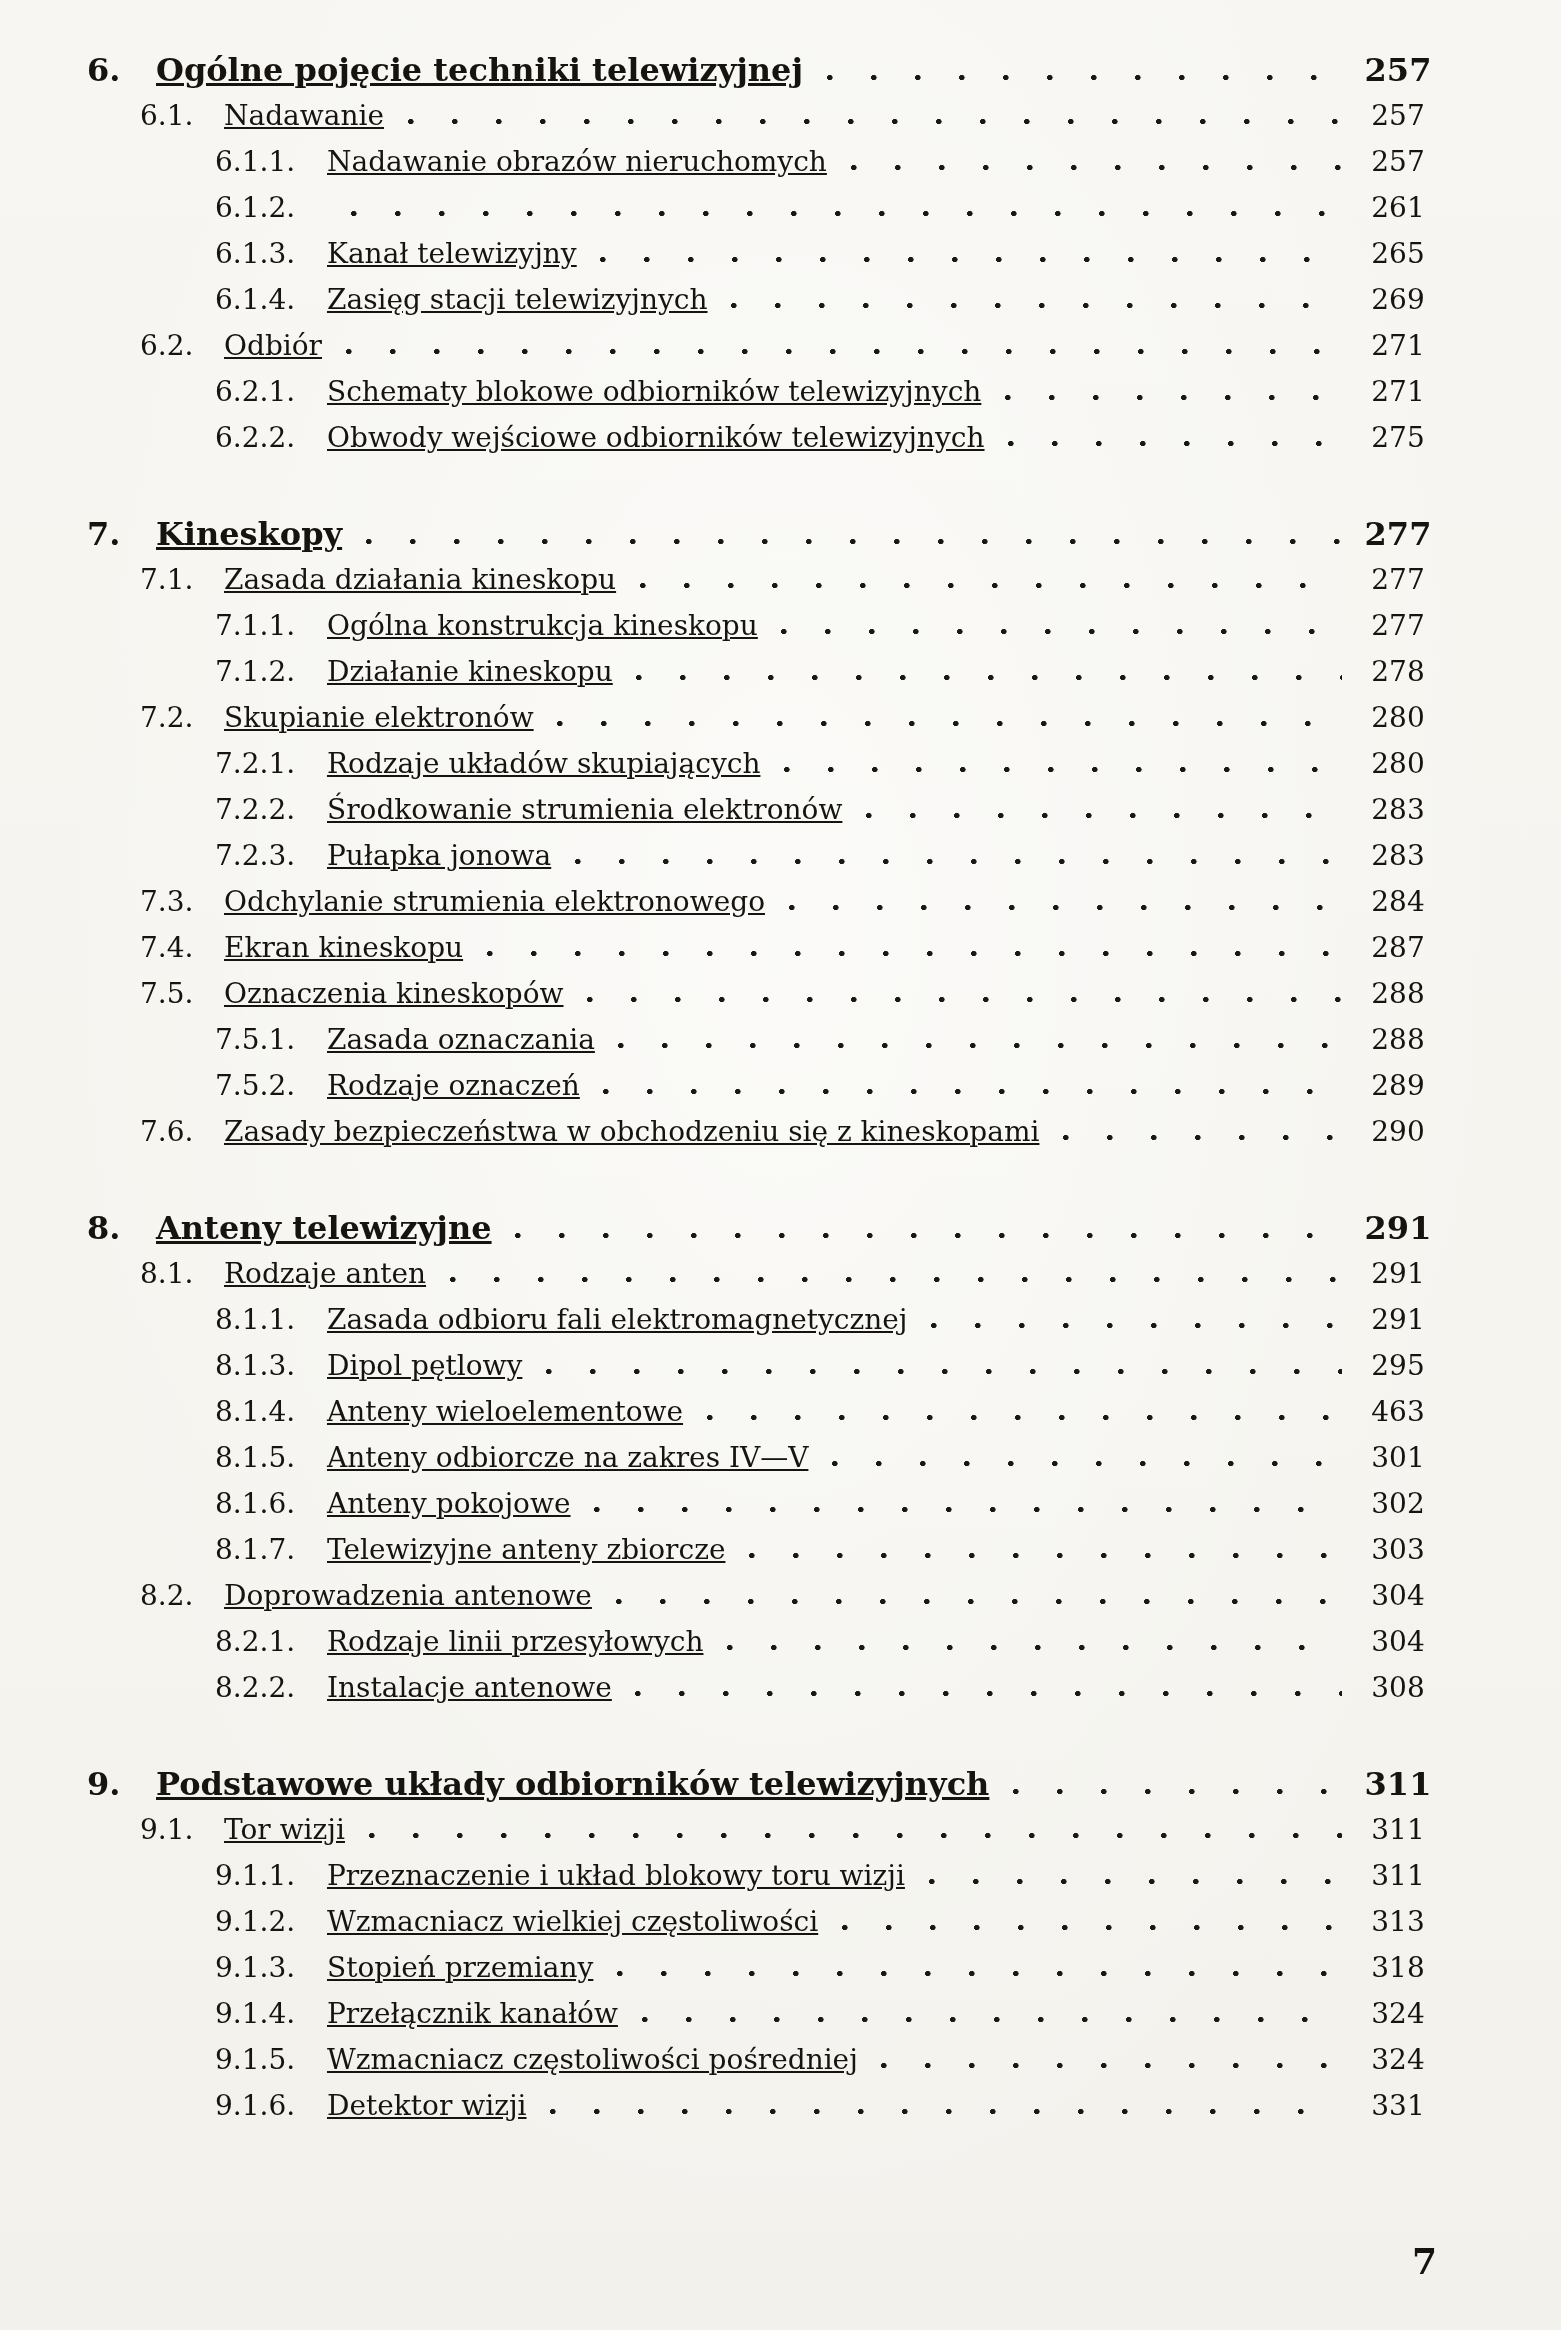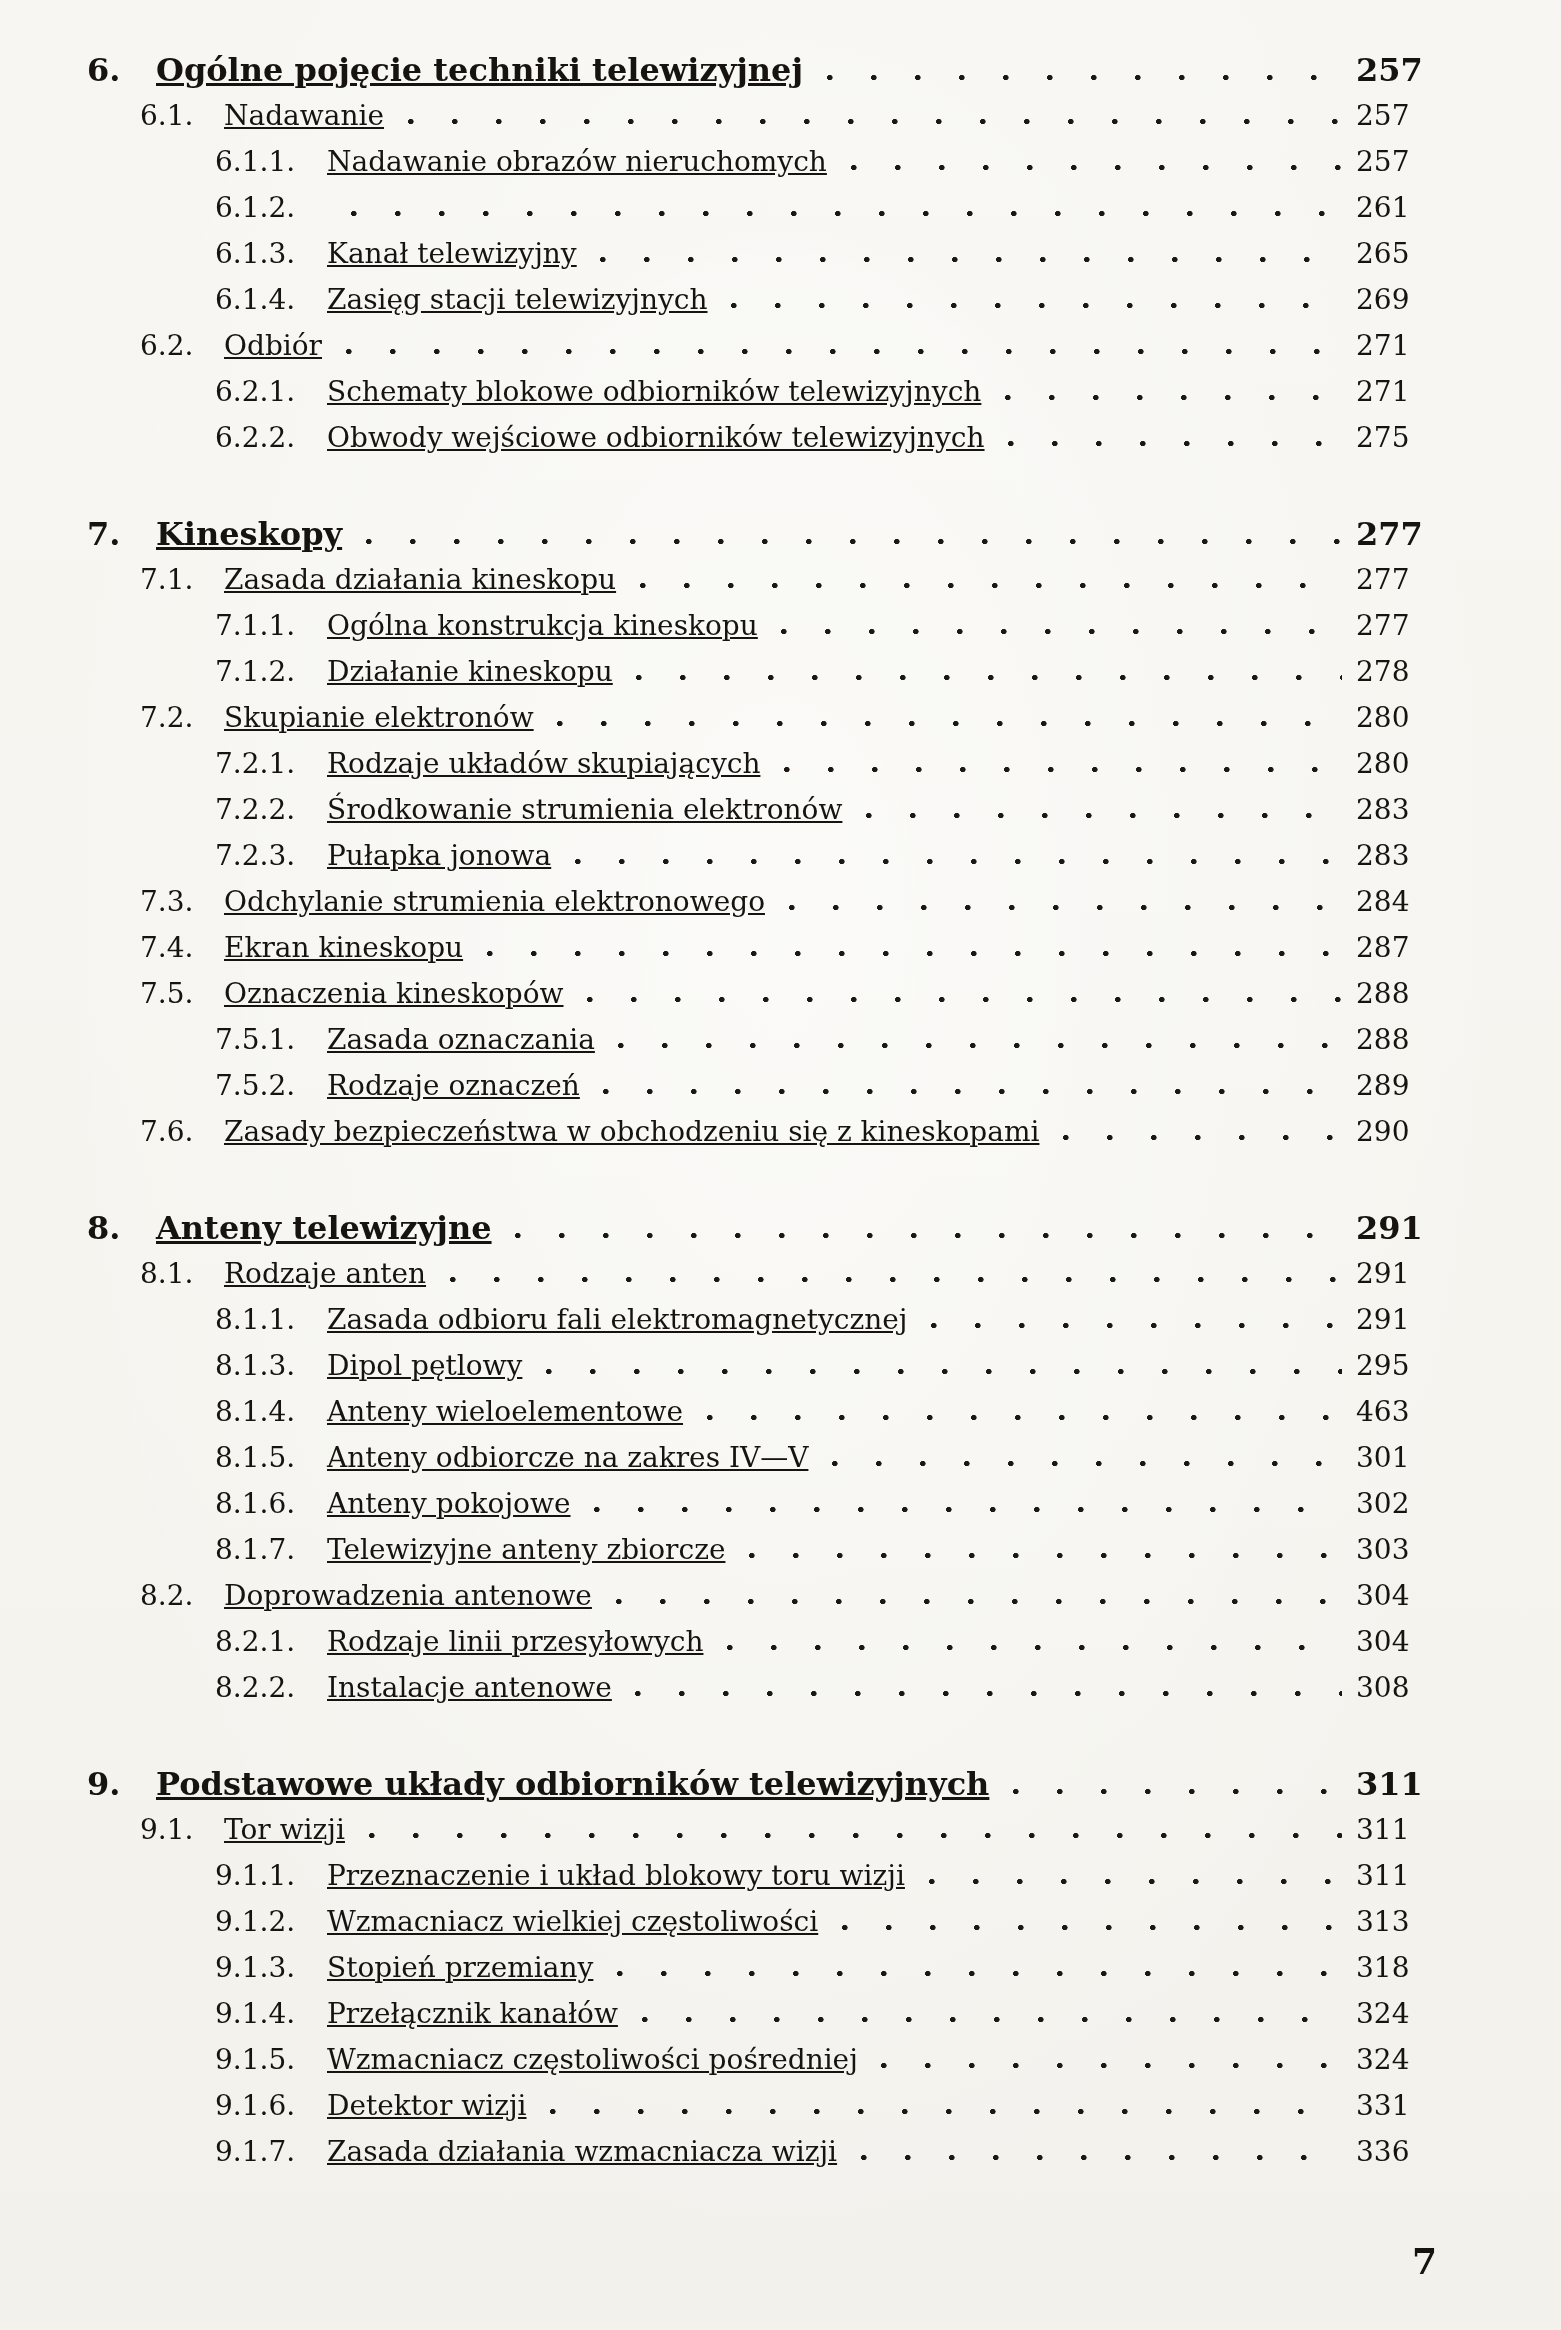--- a/index.html
+++ b/index.html
@@ -56,21 +56,21 @@
     min-width: 0;
     height: 7.5px;
     margin: 0 13.6px 0 22.6px;
     background-image: radial-gradient(circle at 3.8px 3.8px, #1b1813 2.5px, rgba(0,0,0,0) 3.1px);
     background-size: 44px 7.5px;
     background-repeat: repeat-x;
     background-position: left bottom;
   }
   .page {
     flex: 0 0 84px;
-    text-align: left;
+    text-align: center;
   }
   .footer {
     margin-top: auto;
     text-align: right;
     font-size: 36px;
     font-weight: bold;
     padding-right: 3px;
   }
 </style>
 </head>
@@ -322,24 +322,18 @@
     <span class="title">Wzmacniacz częstoliwości pośredniej</span>
     <span class="dots"></span>
     <span class="page">324</span>
   </div>
       <div class="row level-2">
     <span class="num">9.1.6.</span>
     <span class="title">Detektor wizji</span>
     <span class="dots"></span>
     <span class="page">331</span>
   </div>
-      <div class="row level-2">
-    <span class="num">9.1.7.</span>
-    <span class="title">Zasada działania wzmacniacza wizji</span>
-    <span class="dots"></span>
-    <span class="page">336</span>
-  </div>
     </div>
   <div class="footer">
     <span>7</span>
   </div>
 </div>
 
 
 </body></html>

